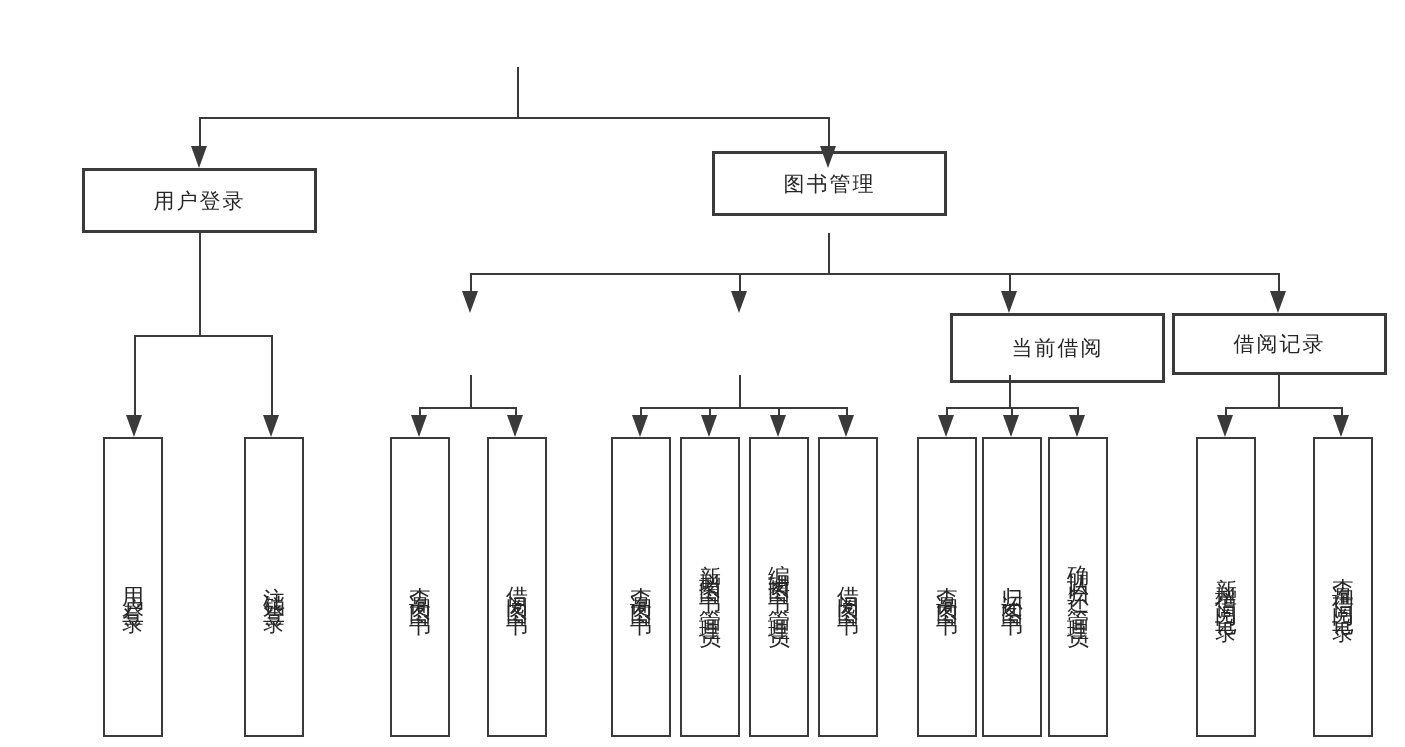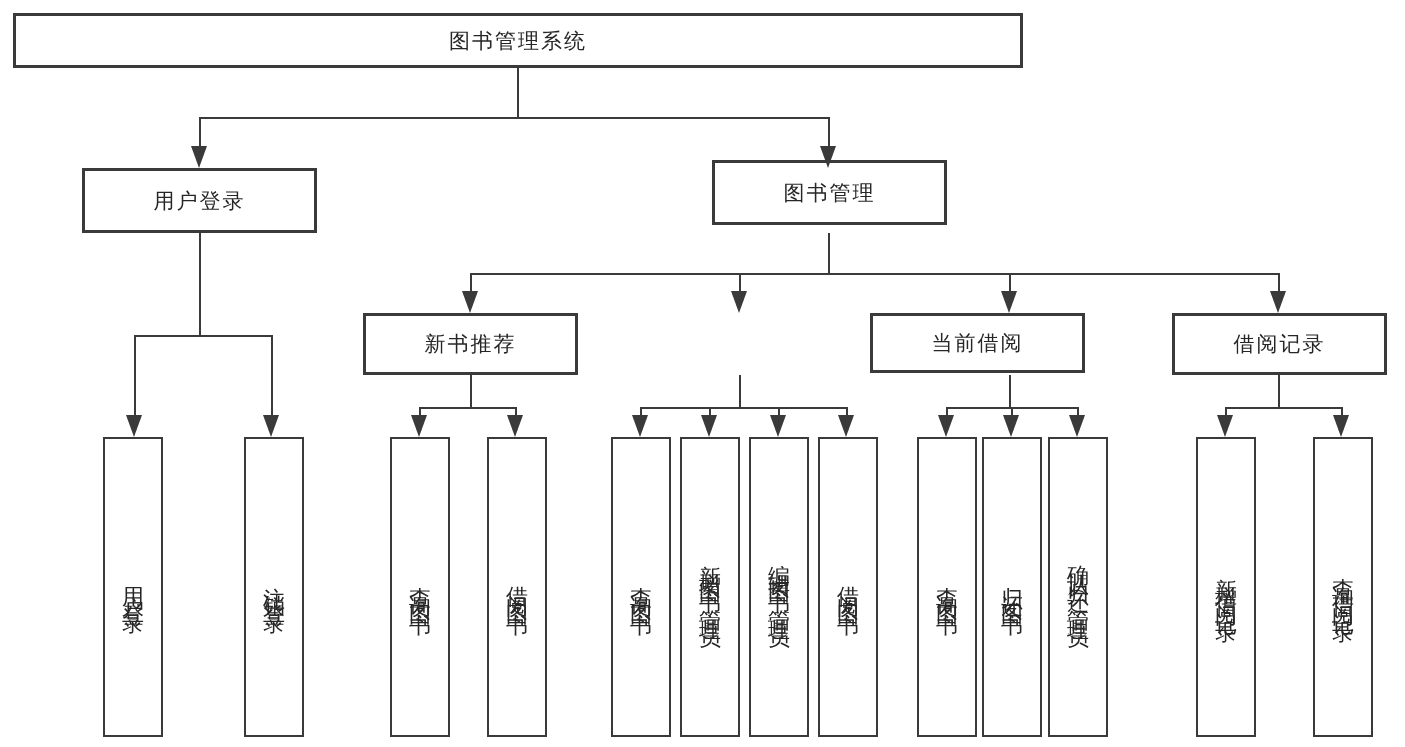--- a/index.html
+++ b/index.html
@@ -31,35 +31,29 @@
   .watermark{
     position:absolute;right:14px;bottom:4px;z-index:10;
     font-size:19px;color:#c9c9c9;opacity:.85;letter-spacing:1px;
   }
 </style>
 </head>
 <body>
 
 <div id="stage">
 
-  <div class="box" style="left:13px;top:13px;width:1010px;height:55px;">
-    <span class="lbl">图书管理系统</span>
-  </div>
 
   <div class="box" style="left:82px;top:168px;width:235px;height:65px;">
     <span class="lbl">用户登录</span>
   </div>
-  <div class="box" style="left:712px;top:160px;width:235px;height:65px;">
+  <div class="box" style="left:712px;top:151px;width:235px;height:65px;">
     <span class="lbl">图书管理</span>
   </div>
 
-  <div class="box" style="left:363px;top:313px;width:215px;height:62px;">
-    <span class="lbl">新书推荐</span>
-  </div>
-  <div class="box" style="left:870px;top:313px;width:215px;height:60px;">
+  <div class="box" style="left:950px;top:313px;width:215px;height:70px;">
     <span class="lbl">当前借阅</span>
   </div>
   <div class="box" style="left:1172px;top:313px;width:215px;height:62px;">
     <span class="lbl">借阅记录</span>
   </div>
 
   <div class="leaf" style="left:103px;">
     <span class="vt">用户登录</span>
   </div>
   <div class="leaf" style="left:244px;">

